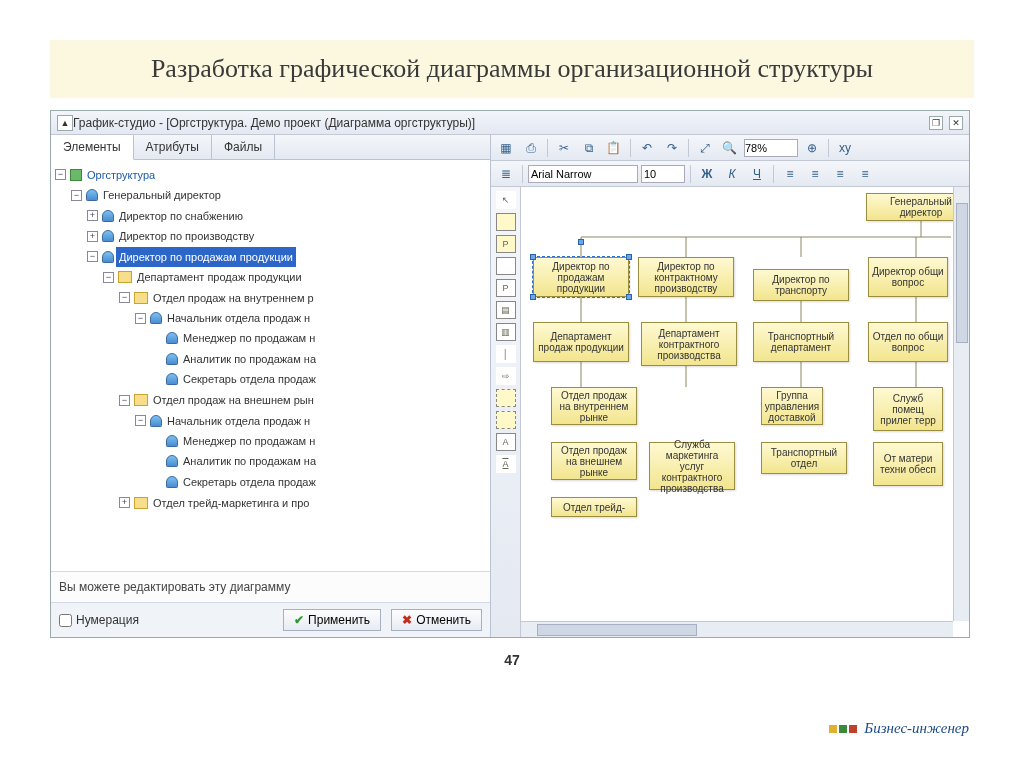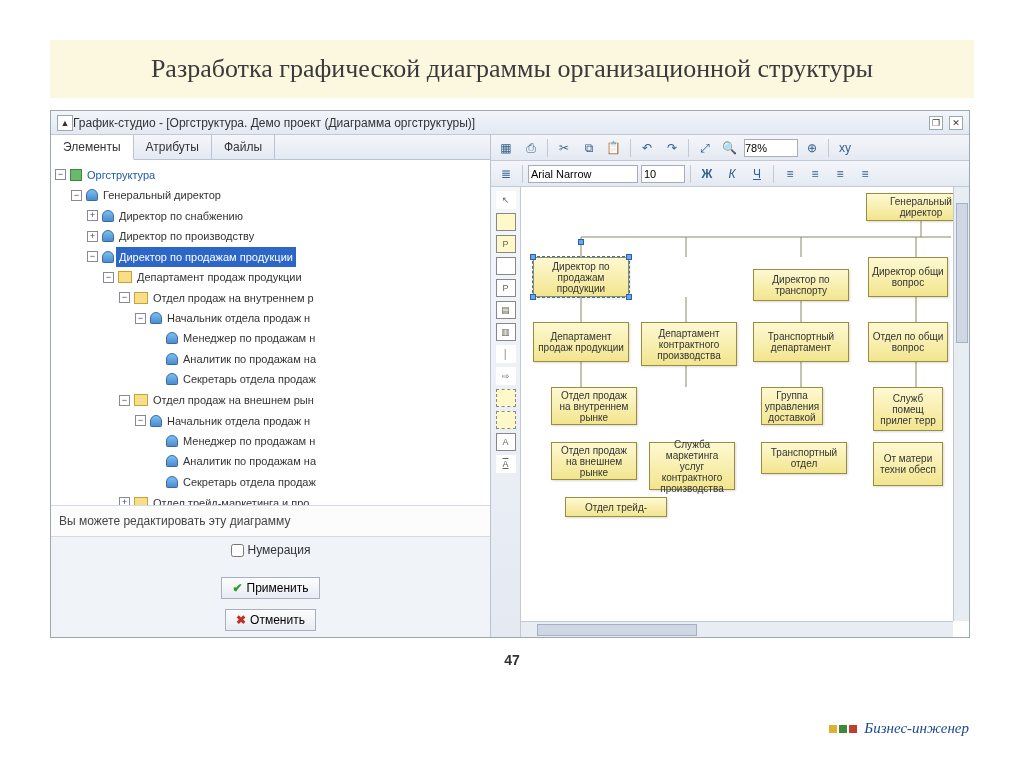--- a/index.html
+++ b/index.html
@@ -24,21 +24,21 @@
   .node { display: inline-flex; align-items: center; gap: 2px; cursor: pointer; }
   .exp { width: 11px; height: 11px; border: 1px solid #889; background: #fff; font-size: 9px; line-height: 9px; text-align: center; color: #446; display: inline-block; margin-right: 2px; }
   .exp.none { border: none; background: transparent; }
   .ico { width: 14px; height: 12px; display: inline-block; }
   .ico-folder { background: #f8dd8a; border: 1px solid #c7a430; }
   .ico-person { width: 12px; height: 12px; border-radius: 50% 50% 10% 10%; background: linear-gradient(#7cc0f0,#4a8cd0); border: 1px solid #3a6aa0; }
   .ico-root { width: 12px; height: 12px; background: #6ab86a; border: 1px solid #3a8a3a; }
   .node-label { padding: 1px 3px; }
   .node-label.sel { background: #2b66c8; color: #fff; }
   .hint-bar { padding: 8px 8px; border-top: 1px solid #d3dae6; font-size: 12px; color: #444; }
-  .bottom-bar { display: flex; align-items: center; gap: 10px; padding: 6px 8px; border-top: 1px solid #d3dae6; background: #f0f3f8; flex-direction: column; }
+  .bottom-bar { display: flex; align-items: center; gap: 10px; padding: 6px 8px; border-top: 1px solid #d3dae6; background: #f0f3f8; }
   .chk { display: flex; align-items: center; gap: 4px; font-size: 12px; }
   .btn { display: inline-flex; align-items: center; gap: 4px; padding: 3px 10px; border: 1px solid #a7b0c0; background: linear-gradient(#fdfdfe,#e7ebf3); cursor: pointer; font-size: 12px; }
   .btn .mark { font-weight: bold; }
   .mark.ok { color: #2a9b2a; }
   .mark.no { color: #c03020; }
   
   .right-panel { flex: 1; display: flex; flex-direction: column; min-width: 0; }
   .toolbar { height: 26px; background: linear-gradient(#f4f6fa,#e4e9f2); border-bottom: 1px solid #c2c8d4; display: flex; align-items: center; padding: 0 4px; gap: 3px; }
   .tool { width: 22px; height: 20px; border: 1px solid transparent; display: flex; align-items: center; justify-content: center; cursor: pointer; font-size: 12px; color: #35608a; }
   .tool-sep { width: 1px; height: 18px; background: #c2c8d4; margin: 0 2px; }
@@ -308,38 +308,39 @@
 
               <div class="org-box" style="left:345px;top:6px;width:110px;height:28px">Генеральный директор</div>
 
               <div class="org-box sel" style="left:12px;top:70px;width:96px;height:40px">Директор по продажам продукции</div>
               <span class="handle" style="left:9px;top:67px"></span>
                 <span class="handle" style="left:105px;top:67px"></span>
               <span class="handle" style="left:9px;top:107px"></span>
                 <span class="handle" style="left:105px;top:107px"></span>
               <span class="handle" style="left:57px;top:52px"></span>
 
+              <div class="org-box" style="left:117px;top:70px;width:96px;height:40px">Директор по контрактному производству</div>
               <div class="org-box" style="left:232px;top:82px;width:96px;height:32px">Директор по транспорту</div>
               <div class="org-box" style="left:347px;top:70px;width:80px;height:40px">Директор общи вопрос</div>
 
               <div class="org-box" style="left:12px;top:135px;width:96px;height:40px">Департамент продаж продукции</div>
               <div class="org-box" style="left:120px;top:135px;width:96px;height:44px">Департамент контрактного производства</div>
               <div class="org-box" style="left:232px;top:135px;width:96px;height:40px">Транспортный департамент</div>
               <div class="org-box" style="left:347px;top:135px;width:80px;height:40px">Отдел по общи вопрос</div>
 
               <div class="org-box" style="left:30px;top:200px;width:86px;height:38px">Отдел продаж на внутреннем рынке</div>
               <div class="org-box" style="left:240px;top:200px;width:62px;height:38px">Группа управления доставкой</div>
               <div class="org-box" style="left:352px;top:200px;width:70px;height:44px">Служб помещ прилег терр</div>
 
               <div class="org-box" style="left:30px;top:255px;width:86px;height:38px">Отдел продаж на внешнем рынке</div>
               <div class="org-box" style="left:128px;top:255px;width:86px;height:48px">Служба маркетинга услуг контрактного производства</div>
               <div class="org-box" style="left:240px;top:255px;width:86px;height:32px">Транспортный отдел</div>
               <div class="org-box" style="left:352px;top:255px;width:70px;height:44px">От матери техни обесп</div>
 
-              <div class="org-box" style="left:44px;top:310px;width:102px;height:20px">Отдел трейд-</div>
+              <div class="org-box" style="left:30px;top:310px;width:86px;height:20px">Отдел трейд-</div>
             </div>
             <div class="scroll-h">
                 <div class="thumb-h"></div>
               </div>
             <div class="scroll-v">
                 <div class="thumb-v"></div>
               </div>
           </div>
         </div>
       </div>

